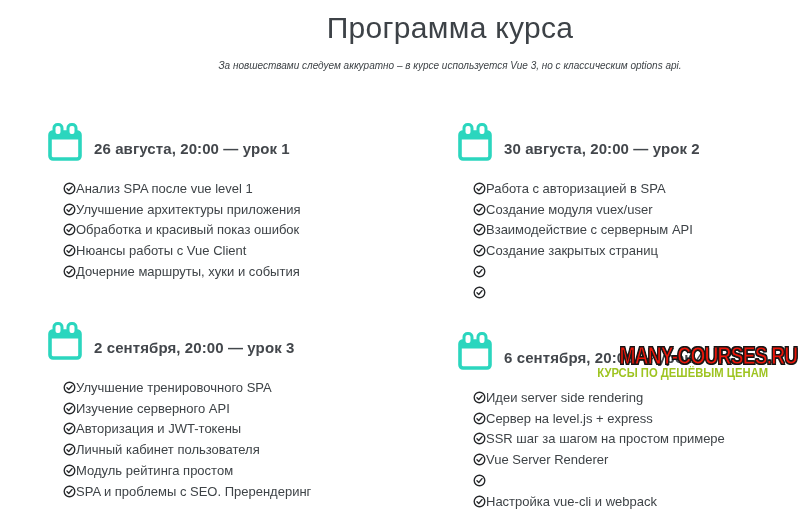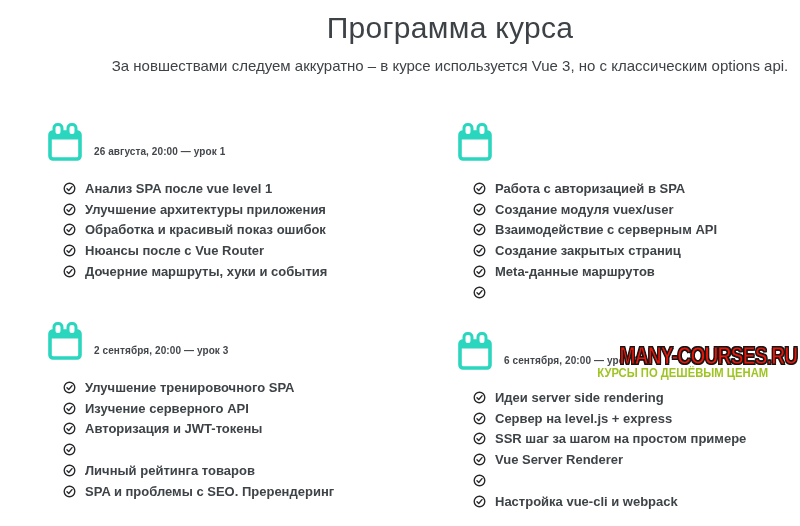--- a/index.html
+++ b/index.html
@@ -10,42 +10,42 @@
   }
   .page{position:relative;width:800px;height:396px;background:#fff;}
 
   
   .header{position:absolute;left:100px;right:0;top:10px;text-align:center;}
   .header h1{
     margin:0;font-size:30px;line-height:36px;font-weight:400;
     color:#3d4247;letter-spacing:.3px;
   }
   .header p{
-    margin:12px 0 0 0;font-size:15px;line-height:15px;color:#3e4347;
+    margin:12px 0 0 0;font-size:10px;line-height:15px;color:#3e4347;font-style:italic;
   }
 
   
   .lesson{position:absolute;width:365px;}
   .lesson-0{left:48px;top:123px;}
   .lesson-1{left:458px;top:123px;}
   .lesson-2{left:48px;top:322px;}
   .lesson-3{left:458px;top:332px;}
 
   .lesson-head{display:flex;align-items:flex-end;gap:12px;height:38px;}
   .cal{color:#2bd6be;flex:0 0 auto;}
   .cal svg{display:block;width:34px;height:38px;}
   .lesson-head h2{
-    margin:0 0 4px 0;font-size:10px;font-weight:700;color:#43474c;
+    margin:0 0 4px 0;font-size:15px;font-weight:700;color:#43474c;
     letter-spacing:.1px;white-space:nowrap;
   }
 
   .topics{list-style:none;margin:17px 0 0 15px;padding:0;}
   .topics li{
-    display:flex;align-items:center;gap:9px;height:20.8px;
-    font-size:13px;color:#3e4347;white-space:nowrap;font-weight:bold;
+    display:flex;align-items:center;height:20.8px;
+    font-size:13px;color:#3e4347;white-space:nowrap;
   }
   .chk{flex:0 0 auto;display:flex;}
   .chk svg{display:block;}
 
   
   .watermark{
     position:absolute;right:3px;bottom:16px;text-align:left;z-index:5;
     pointer-events:none;
   }
   .wm-main{
@@ -116,21 +116,21 @@
           </span>
           <span>Обработка и красивый показ ошибок</span>
         </li>
           <li>
           <span class="chk">
             <svg width="13" height="13" viewBox="0 0 14 14" aria-hidden="true">
               <circle cx="7" cy="7" r="5.7" fill="none" stroke="#26282b" stroke-width="1.5"></circle>
               <path d="M4.3 7.3 l1.9 1.8 3.5 -4.1" fill="none" stroke="#26282b" stroke-width="1.5" stroke-linecap="round" stroke-linejoin="round"></path>
             </svg>
           </span>
-          <span>Нюансы после с Vue Router</span>
+          <span>Нюансы работы с Vue Client</span>
         </li>
           <li>
           <span class="chk">
             <svg width="13" height="13" viewBox="0 0 14 14" aria-hidden="true">
               <circle cx="7" cy="7" r="5.7" fill="none" stroke="#26282b" stroke-width="1.5"></circle>
               <path d="M4.3 7.3 l1.9 1.8 3.5 -4.1" fill="none" stroke="#26282b" stroke-width="1.5" stroke-linecap="round" stroke-linejoin="round"></path>
             </svg>
           </span>
           <span>Дочерние маршруты, хуки и события</span>
         </li>
@@ -139,20 +139,21 @@
       <section class="lesson lesson-1">
       <div class="lesson-head">
         <span class="cal">
           <svg viewBox="0 0 34 38" aria-hidden="true">
             <rect x="2" y="9" width="30" height="27" rx="3" fill="#ffffff" stroke="currentColor" stroke-width="3.6"></rect>
             <path d="M5 9 h24 a3 3 0 0 1 3 3 v4.5 H2 V12 a3 3 0 0 1 3 -3 z" fill="currentColor"></path>
             <rect x="6" y="1.5" width="8" height="11" rx="3.5" fill="#ffffff" stroke="currentColor" stroke-width="3"></rect>
             <rect x="20" y="1.5" width="8" height="11" rx="3.5" fill="#ffffff" stroke="currentColor" stroke-width="3"></rect>
           </svg>
         </span>
+        <h2>30 августа, 20:00 — урок 2</h2>
       </div>
       <ul class="topics">
 
       <li>
           <span class="chk">
             <svg width="13" height="13" viewBox="0 0 14 14" aria-hidden="true">
               <circle cx="7" cy="7" r="5.7" fill="none" stroke="#26282b" stroke-width="1.5"></circle>
               <path d="M4.3 7.3 l1.9 1.8 3.5 -4.1" fill="none" stroke="#26282b" stroke-width="1.5" stroke-linecap="round" stroke-linejoin="round"></path>
             </svg>
           </span>
@@ -185,21 +186,20 @@
           </span>
           <span>Создание закрытых страниц</span>
         </li>
           <li>
           <span class="chk">
             <svg width="13" height="13" viewBox="0 0 14 14" aria-hidden="true">
               <circle cx="7" cy="7" r="5.7" fill="none" stroke="#26282b" stroke-width="1.5"></circle>
               <path d="M4.3 7.3 l1.9 1.8 3.5 -4.1" fill="none" stroke="#26282b" stroke-width="1.5" stroke-linecap="round" stroke-linejoin="round"></path>
             </svg>
           </span>
-          <span>Meta-данные маршрутов</span>
         </li>
           <li>
           <span class="chk">
             <svg width="13" height="13" viewBox="0 0 14 14" aria-hidden="true">
               <circle cx="7" cy="7" r="5.7" fill="none" stroke="#26282b" stroke-width="1.5"></circle>
               <path d="M4.3 7.3 l1.9 1.8 3.5 -4.1" fill="none" stroke="#26282b" stroke-width="1.5" stroke-linecap="round" stroke-linejoin="round"></path>
             </svg>
           </span>
         </li>
         </ul>
@@ -245,29 +245,30 @@
           </span>
           <span>Авторизация и JWT-токены</span>
         </li>
           <li>
           <span class="chk">
             <svg width="13" height="13" viewBox="0 0 14 14" aria-hidden="true">
               <circle cx="7" cy="7" r="5.7" fill="none" stroke="#26282b" stroke-width="1.5"></circle>
               <path d="M4.3 7.3 l1.9 1.8 3.5 -4.1" fill="none" stroke="#26282b" stroke-width="1.5" stroke-linecap="round" stroke-linejoin="round"></path>
             </svg>
           </span>
-        </li>
-          <li>
-          <span class="chk">
-            <svg width="13" height="13" viewBox="0 0 14 14" aria-hidden="true">
-              <circle cx="7" cy="7" r="5.7" fill="none" stroke="#26282b" stroke-width="1.5"></circle>
-              <path d="M4.3 7.3 l1.9 1.8 3.5 -4.1" fill="none" stroke="#26282b" stroke-width="1.5" stroke-linecap="round" stroke-linejoin="round"></path>
-            </svg>
-          </span>
-          <span>Личный рейтинга товаров</span>
+          <span>Личный кабинет пользователя</span>
+        </li>
+          <li>
+          <span class="chk">
+            <svg width="13" height="13" viewBox="0 0 14 14" aria-hidden="true">
+              <circle cx="7" cy="7" r="5.7" fill="none" stroke="#26282b" stroke-width="1.5"></circle>
+              <path d="M4.3 7.3 l1.9 1.8 3.5 -4.1" fill="none" stroke="#26282b" stroke-width="1.5" stroke-linecap="round" stroke-linejoin="round"></path>
+            </svg>
+          </span>
+          <span>Модуль рейтинга простом</span>
         </li>
           <li>
           <span class="chk">
             <svg width="13" height="13" viewBox="0 0 14 14" aria-hidden="true">
               <circle cx="7" cy="7" r="5.7" fill="none" stroke="#26282b" stroke-width="1.5"></circle>
               <path d="M4.3 7.3 l1.9 1.8 3.5 -4.1" fill="none" stroke="#26282b" stroke-width="1.5" stroke-linecap="round" stroke-linejoin="round"></path>
             </svg>
           </span>
           <span>SPA и проблемы с SEO. Пререндеринг</span>
         </li>

